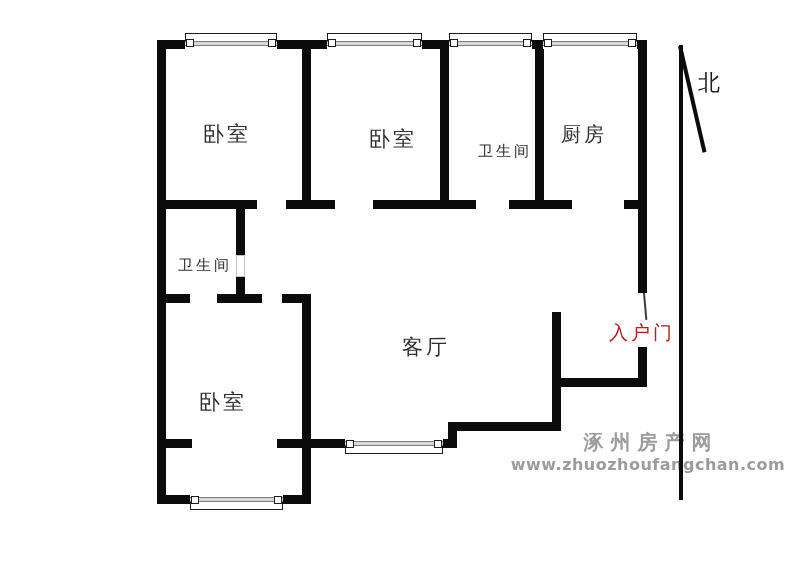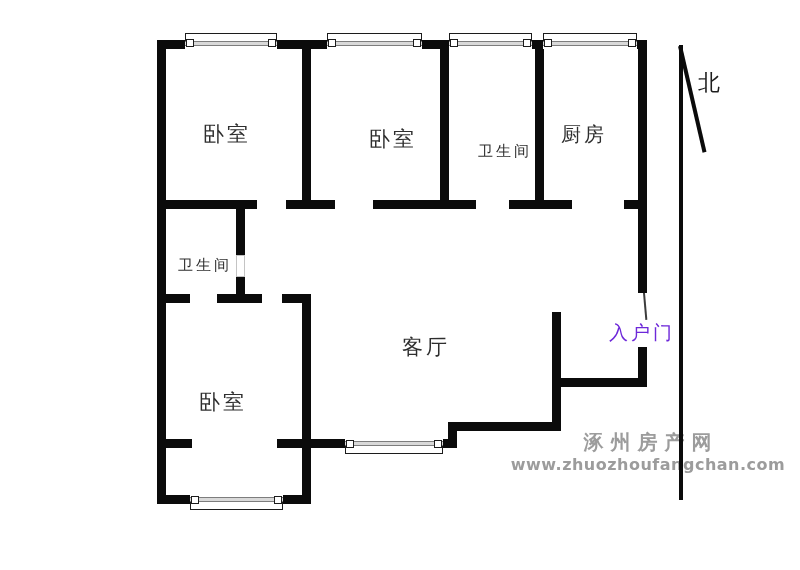--- a/index.html
+++ b/index.html
@@ -89,14 +89,14 @@
     <div class="leaf" style="left: 643px; top: 293px; width: 2px; height: 27px; transform: rotate(-5deg);"></div>
     <div class="nline" style="left: 679px; top: 45px; width: 4px; height: 455px;"></div>
     <div class="nline" style="left: 678px; top: 46px; width: 4px; height: 109px; transform-origin: center top; transform: rotate(-13deg);"></div>
     <div class="room-label" style="left: 227px; top: 134px; font-size: 21px; color: rgb(46, 46, 46);">卧室</div>
     <div class="room-label" style="left: 393px; top: 139px; font-size: 21px; color: rgb(46, 46, 46);">卧室</div>
     <div class="room-label" style="left: 505px; top: 151px; font-size: 15px; color: rgb(46, 46, 46);">卫生间</div>
     <div class="room-label" style="left: 584px; top: 134px; font-size: 20px; color: rgb(46, 46, 46);">厨房</div>
     <div class="room-label" style="left: 205px; top: 265px; font-size: 15px; color: rgb(46, 46, 46);">卫生间</div>
     <div class="room-label" style="left: 223px; top: 402px; font-size: 21px; color: rgb(46, 46, 46);">卧室</div>
     <div class="room-label" style="left: 426px; top: 347px; font-size: 21px; color: rgb(46, 46, 46);">客厅</div>
-    <div class="room-label" style="left: 642px; top: 333px; font-size: 19px; color: #6d28d9;">入户门</div>
+    <div class="room-label" style="left: 642px; top: 333px; font-size: 19px; color: #b91c1c;">入户门</div>
   </div>
 
 </body></html>

